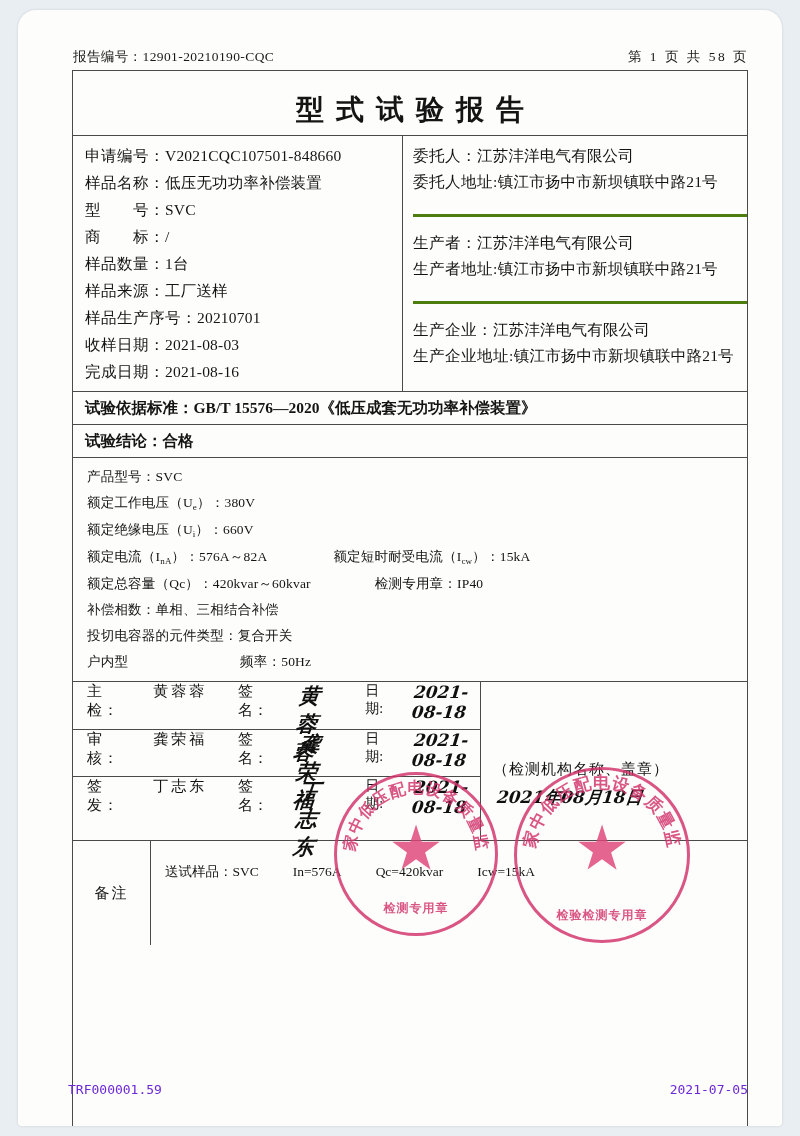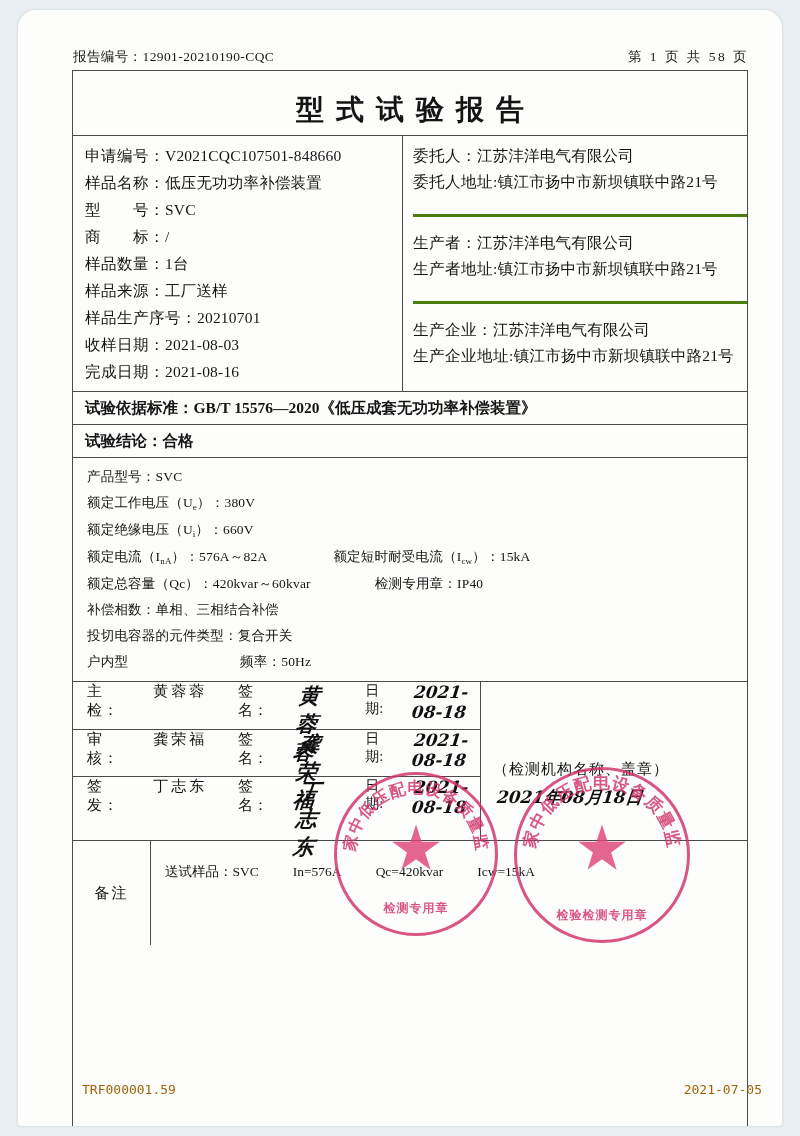--- a/index.html
+++ b/index.html
@@ -132,23 +132,23 @@
   }
   .stamp-date{
     position:absolute;left:16px;top:104px;
     font-size:17px;color:#101010;white-space:nowrap;
     font-family:"DejaVu Serif",serif;font-style:italic;font-weight:700;
     transform:skewX(-6deg);
   }
 
   
   .footer{
-    position:absolute;left:64px;top:1072px;width:680px;
+    position:absolute;left:50px;top:1072px;width:680px;
     display:flex;justify-content:space-between;
-    font-size:13px;color:#a16207;
+    font-size:13px;color:#6d28d9;
     font-family:"DejaVu Sans Mono","Liberation Mono",monospace;
   }
 </style>
 </head>
 <body>
 
 <div class="page">
  <div class="page-inner">
 
   <div class="hdr">

